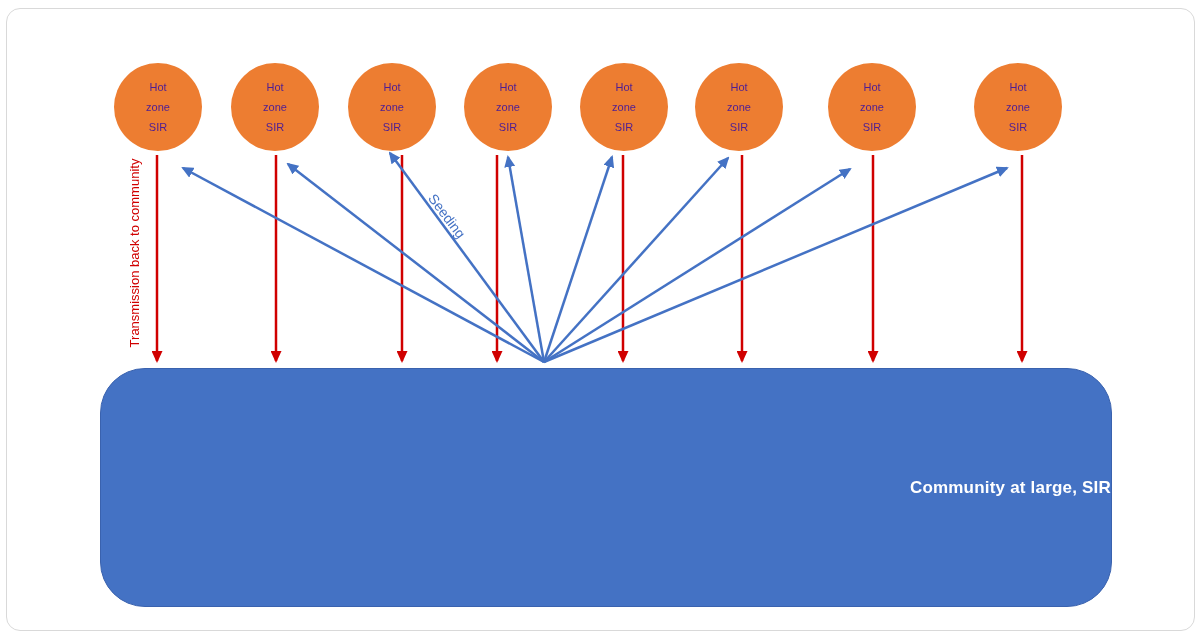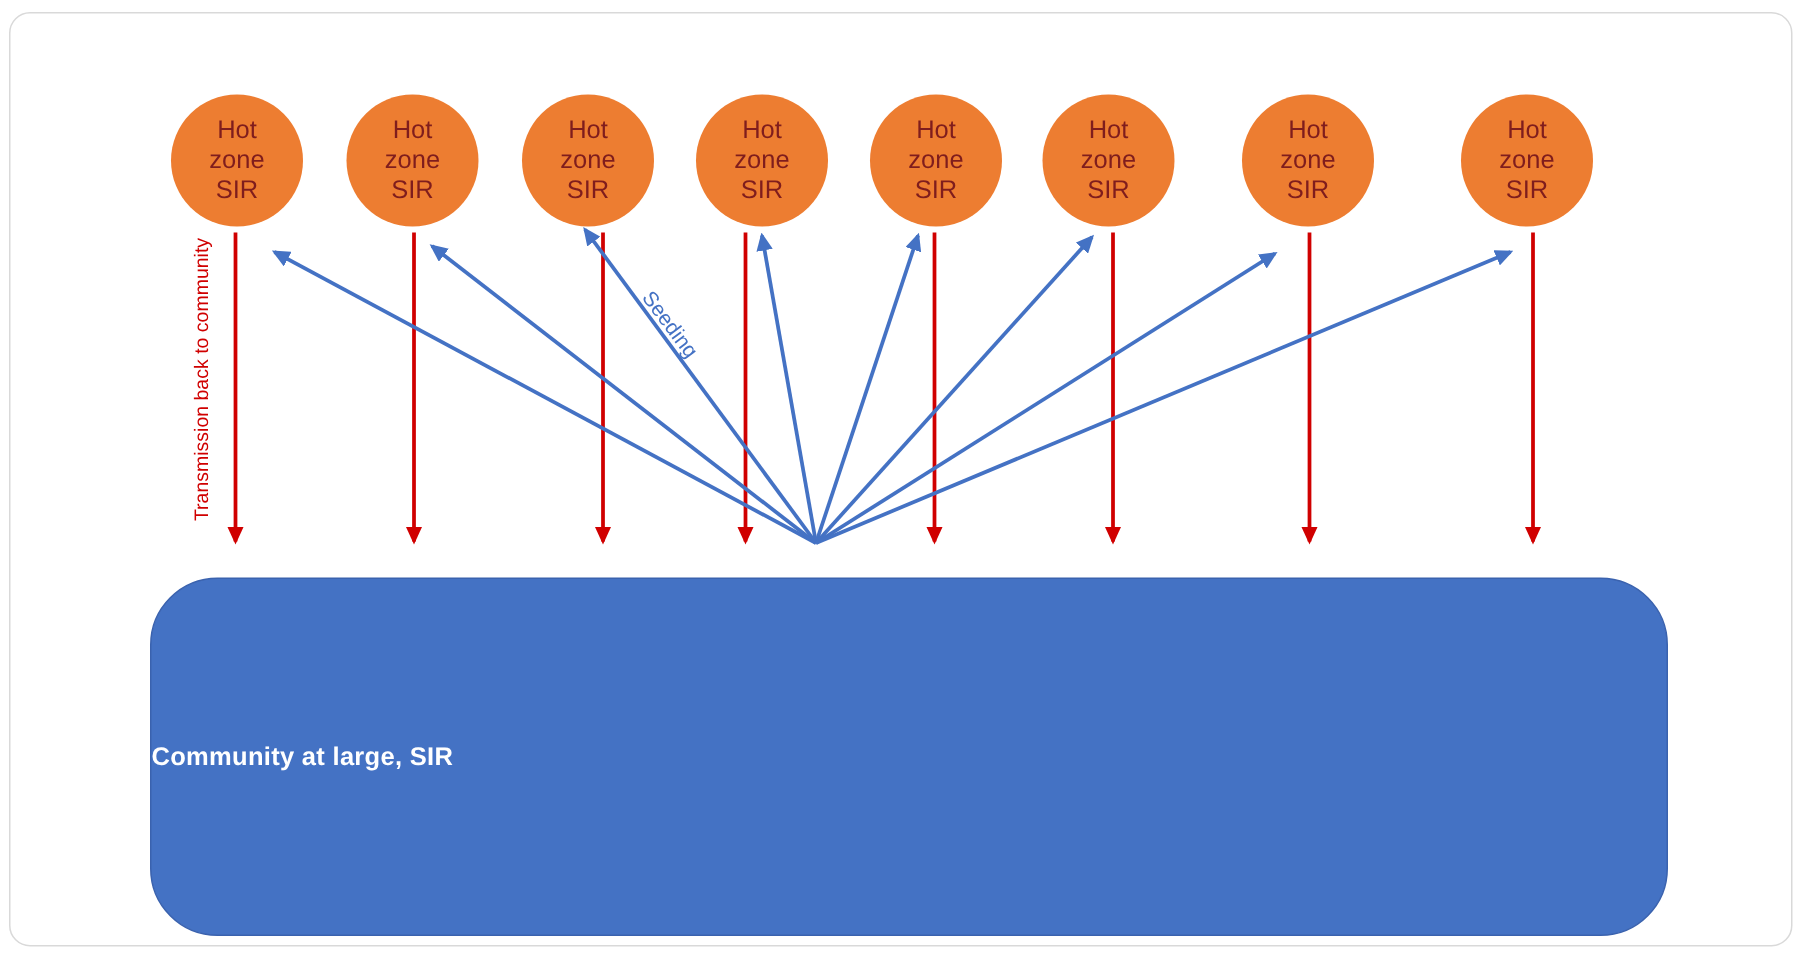--- a/index.html
+++ b/index.html
@@ -30,38 +30,37 @@
     position: absolute;
     left: 0;
     top: 0;
     width: 1200px;
     height: 638px;
   }
   .hot-zone {
     position: absolute;
     border-radius: 50%;
     background: var(--orange, #ED7D31);
-    color: #7f1d1d;
+    color: #4c1d95;
     display: flex;
     flex-direction: column;
     align-items: center;
     justify-content: center;
     text-align: center;
-    font-size: 17px;
+    font-size: 11px;
     line-height: 20px;
   }
   .community {
     position: absolute;
     background: var(--blue, #4472C4);
     border: 1px solid var(--blue-border, #3A62AE);
     display: flex;
     align-items: center;
-    justify-content: flex-start;
+    justify-content: flex-end;
     box-sizing: border-box;
-    margin-top: 17px;
   }
   .community-label {
     color: #ffffff;
     font-weight: bold;
     font-size: 17px;
     letter-spacing: 0.2px;
   }
   .float-label {
     position: absolute;
     white-space: nowrap;

